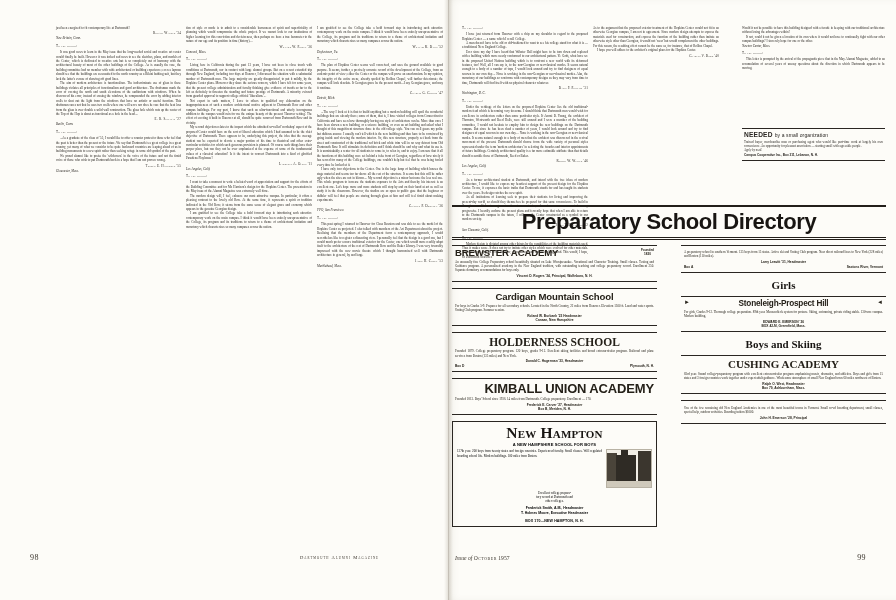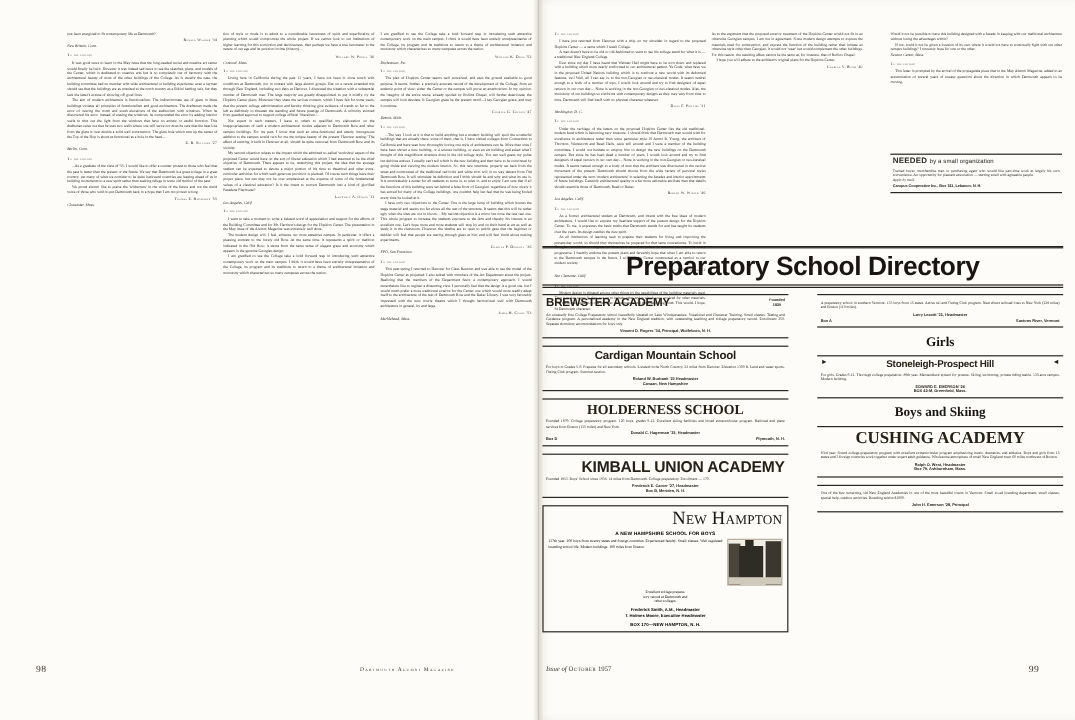--- a/index.html
+++ b/index.html
@@ -239,25 +239,25 @@
   }
 
   
   .nh-ad {
     border: 1.1px solid #2a2622;
     padding: 3px 4px 3.5px 4px;
     margin-bottom: 6px;
   }
   .nh-title {
     font-family: "Liberation Serif", serif;
-    font-weight: 400;
+    font-weight: 700;
     font-size: 15.5px;
     font-variant: small-caps;
     letter-spacing: 0.2px;
-    text-align: right;
+    text-align: center;
     line-height: 1.0;
     color: #181512;
   }
   .nh-sub {
     font-family: "Liberation Sans", sans-serif;
     font-weight: 700; font-size: 4.1px;
     text-align: center; letter-spacing: 0.1px;
     margin: 1.6px 0 2.2px 0;
   }
   .nh-mid { display: flex; gap: 4px; }
@@ -503,21 +503,21 @@
             <span class="arrow">◄</span>
           </div>
           <div class="ad-body">For girls, Grades 9-12. Thorough college preparation. 89th year. Mensendieck system for posture. Skiing, swimming, private riding stable. 130-acre campus. Modern building.</div>
           <div class="ad-foot">EDWARD E. EMERSON '26</div>
           <div class="ad-foot" style="margin-top:0">BOX 42-M, Greenfield, Mass.</div>
         </div>
 
         <div class="cat-head">Boys and Skiing</div>
 
         <div class="ad">
-          <div class="ad-name-serif" style="font-size:14px">CUSHING ACADEMY</div>
+          <div class="ad-name-serif" style="font-size:11px">CUSHING ACADEMY</div>
           <div class="ad-body">83rd year. Sound college-preparatory program with excellent extracurricular program emphasizing music, dramatics, and athletics. Boys and girls from 15 states and 3 foreign countries work together under expert adult guidance. Wholesome atmosphere of small New England town 60 miles northwest of Boston.</div>
           <div class="ad-foot">Ralph O. West, Headmaster</div>
           <div class="ad-foot" style="margin-top:0">Box 79, Ashburnham, Mass.</div>
         </div>
 
         <div class="ad">
           <div class="ad-body">One of the few remaining old New England Academies in one of the most beautiful towns in Vermont. Small co-ed boarding department, small classes, special help, outdoor activities. Boarding tuition $1000.</div>
           <div class="ad-foot">John H. Emerson '28, Principal</div>
         </div>
 

